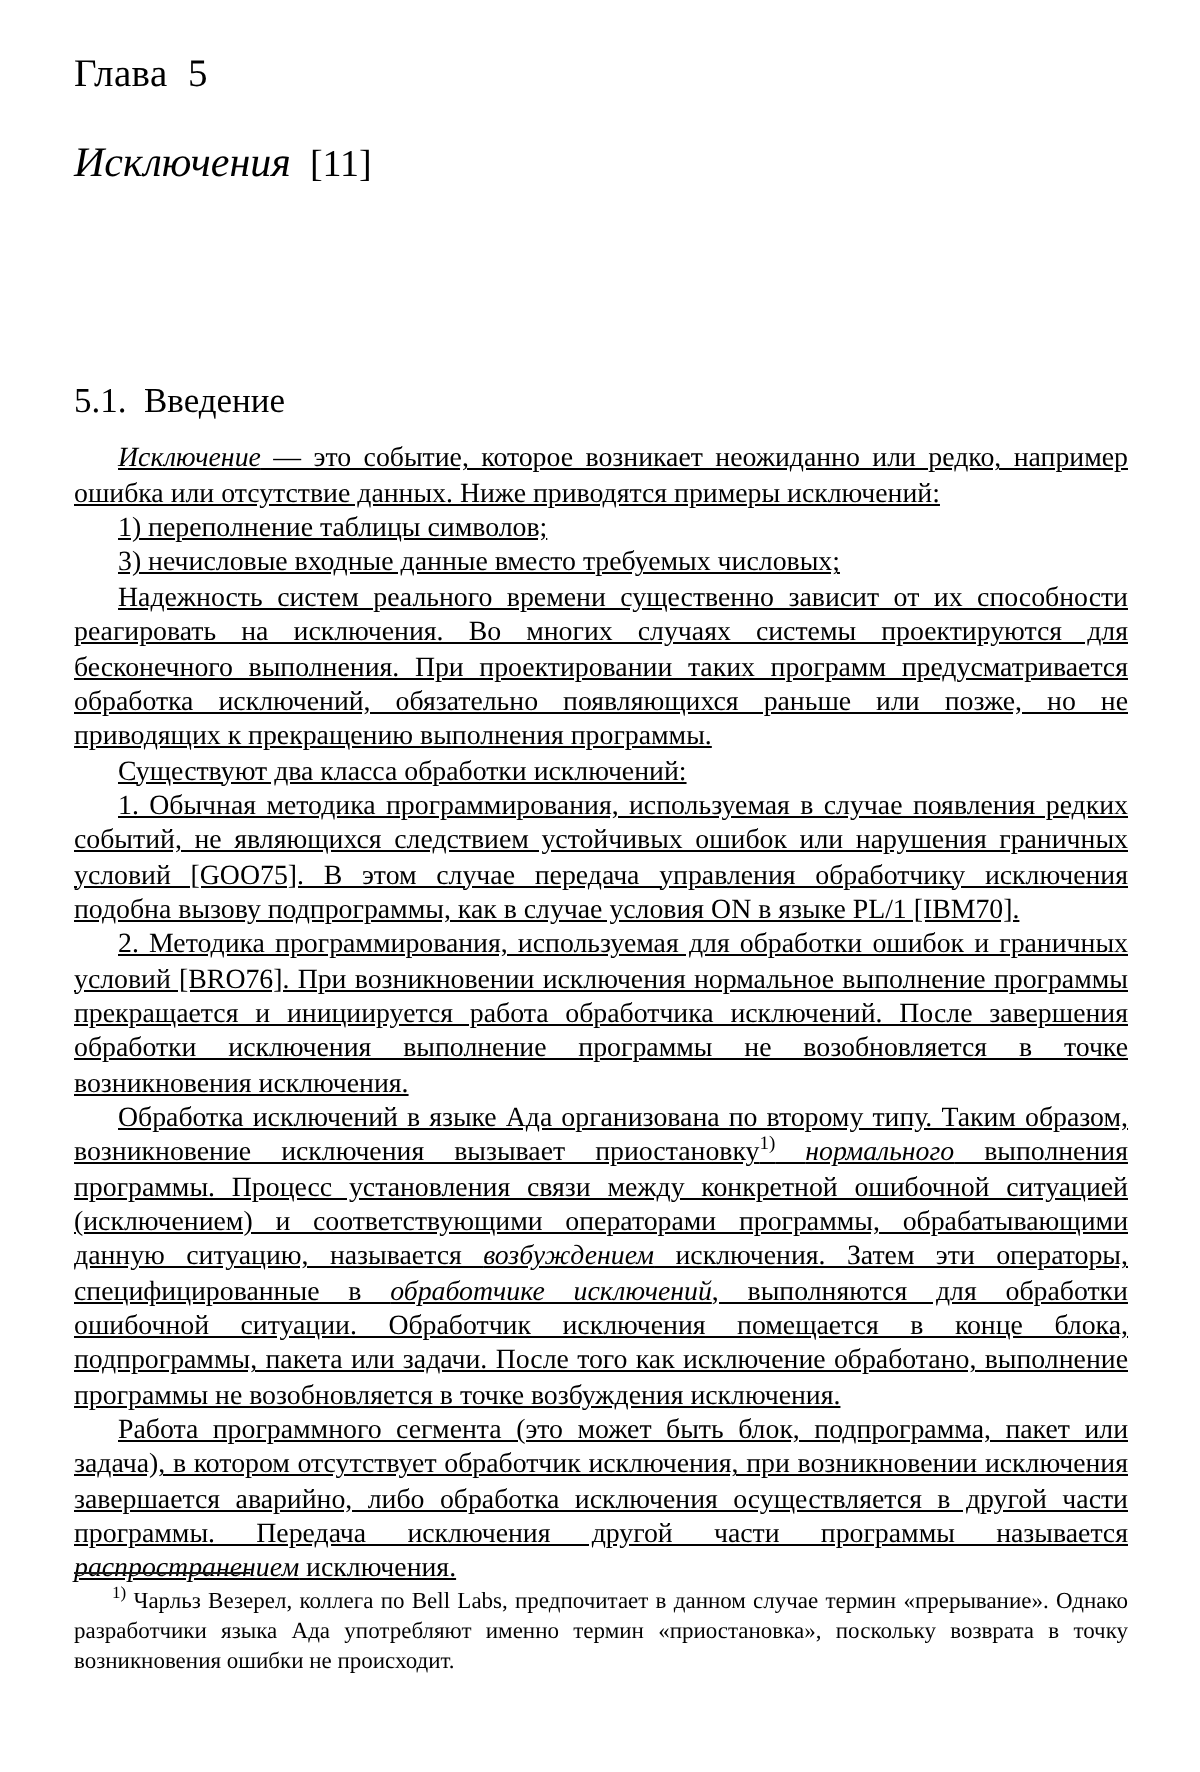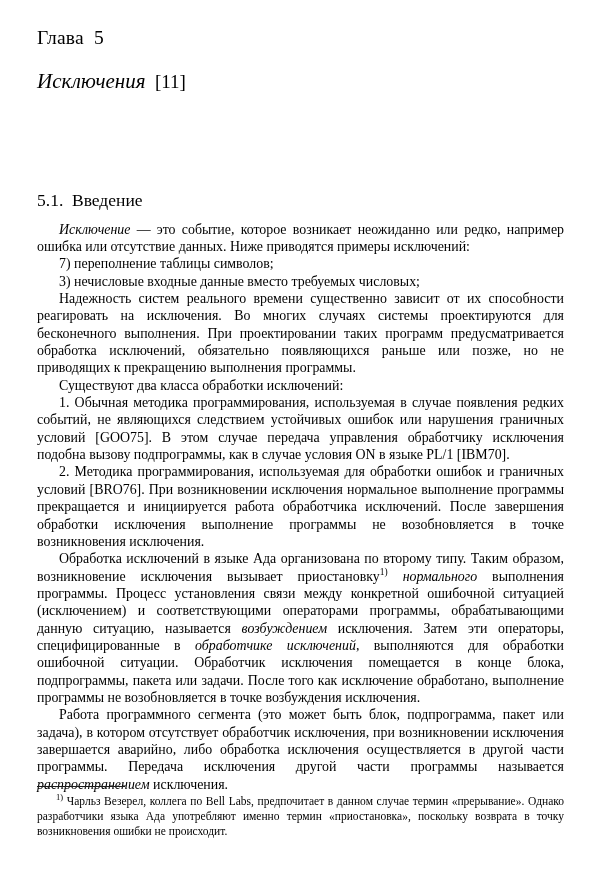--- a/index.html
+++ b/index.html
@@ -63,20 +63,21 @@
     font-size: 13.9px;
     line-height: 17.35px;
     text-align: justify;
     text-justify: inter-word;
     hyphens: none;
   }
   .body-block p {
     margin: 0;
     text-indent: 22px;
     text-align: justify;
+    text-decoration: underline;
   }
   .body-block p.last-line-left {
     text-align-last: left;
   }
   .body-block p.item {
     text-indent: 22px;
     text-align-last: left;
   }
   i, .ital {
     font-style: italic;
@@ -124,21 +125,21 @@
     <div class="chapter-line">Глава  5</div>
 
     <div class="chapter-title"><span>Исключения</span><span class="refno">&nbsp;&nbsp;<span>[11]</span></span></div>
 
     <div class="section-head">5.1.  Введение</div>
 
     <div class="body-block">
 
       <p><i>Исключение</i><span> — это событие, которое возникает неожиданно или редко, например ошибка или отсутствие данных. Ниже приводятся примеры исключений:</span></p>
 
-      <p class="item">7) переполнение таблицы символов;</p>
+      <p class="item">1) переполнение таблицы символов;</p>
       <p class="item">3) нечисловые входные данные вместо требуемых числовых;</p>
 
       <p>Надежность систем реального времени существенно зависит от их способности реагировать на исключения. Во многих случаях системы проектируются для бесконечного выполнения. При проектировании таких программ предусматривается обработка исключений, обязательно появляющихся раньше или позже, но не приводящих к прекращению выполнения программы.</p>
 
       <p class="last-line-left">Существуют два класса обработки исключений:</p>
 
       <p>1. Обычная методика программирования, используемая в случае появления редких событий, не являющихся следствием устойчивых ошибок или нарушения граничных условий [GOO75]. В этом случае передача управления обработчику исключения подобна вызову подпрограммы, как в случае условия ON в языке PL/1 [IBM70].</p>
 
       <p>2. Методика программирования, используемая для обработки ошибок и граничных условий [BRO76]. При возникновении исключения нормальное выполнение программы прекращается и инициируется работа обработчика исключений. После завершения обработки исключения выполнение программы не возобновляется в точке возникновения исключения.</p>
 

